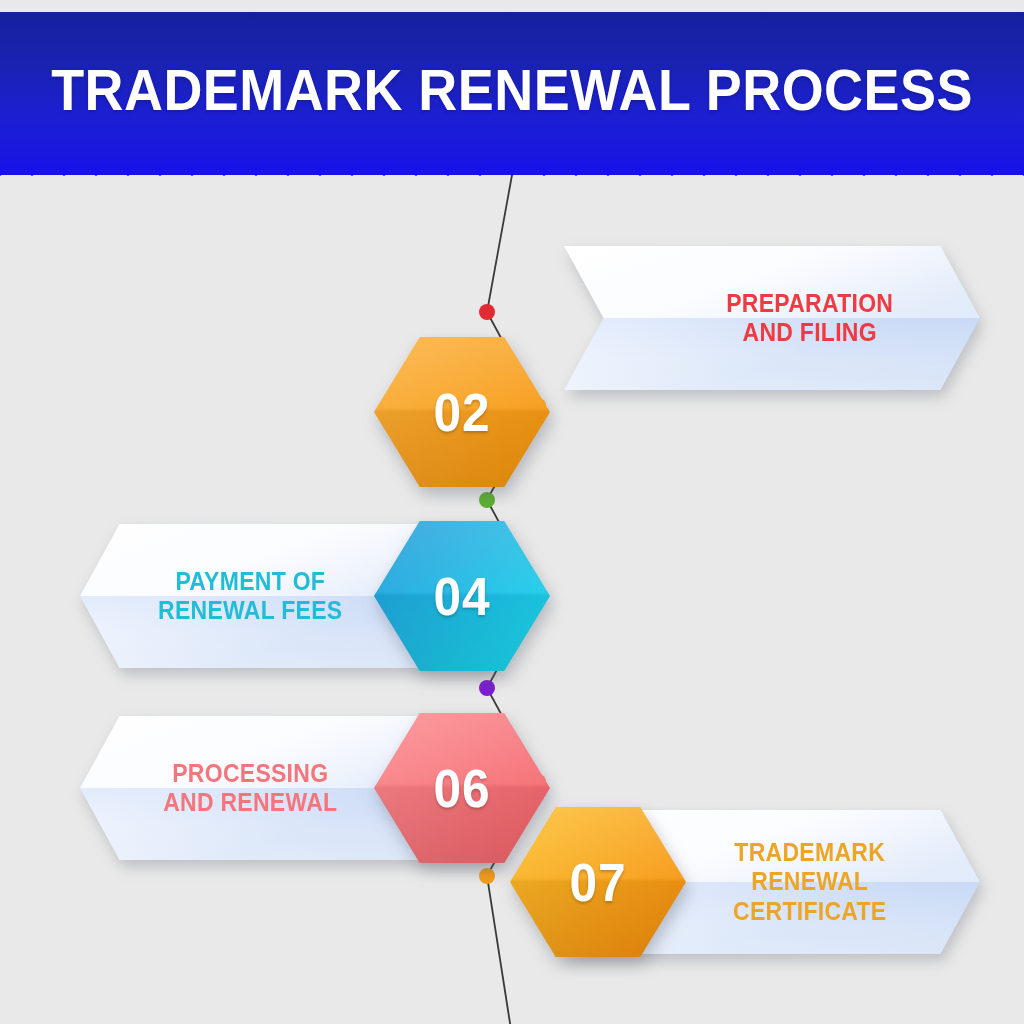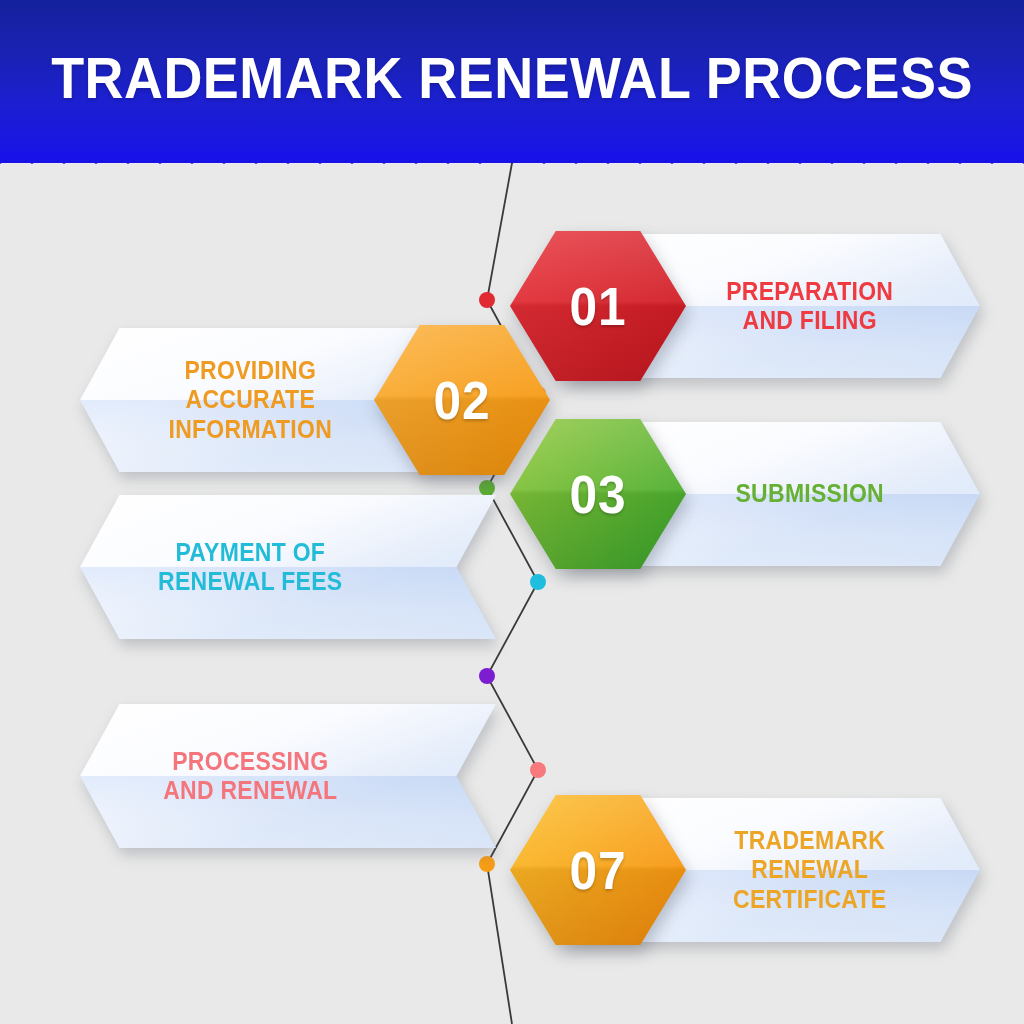--- a/index.html
+++ b/index.html
@@ -2,21 +2,21 @@
 <html><head>
 <meta charset="utf-8">
 <style>
   * { margin:0; padding:0; box-sizing:border-box; }
   html, body {
     width:1024px; height:1024px;
     font-family:"Liberation Sans", sans-serif;
     background:#e9e9e9;
     overflow:hidden;
   }
-  #stage { position:relative; width:1024px; height:866px; background:#e9e9e9; }
+  #stage { position:relative; width:1024px; height:866px; background:#e9e9e9;margin-top:12px; }
 
   
   #header {
     position:absolute; left:0; top:0; width:1024px; height:163px;
     background:linear-gradient(180deg,#14219c 0%, #1a22b4 32%, #1c1fd2 62%, #1a18e0 88%, #1812e8 100%);
   }
   #header-zigzag {
     position:absolute; left:0; bottom:-1px; width:1024px; height:12px;
     display:block;
   }
@@ -139,72 +139,59 @@
 
   <div id="steps-layer">
       <div class="step right" style="top: 228px;">
         <div class="banner">
           <div class="banner-shape">
             <div class="banner-band"></div>
           </div>
           <div class="banner-text" style="color: rgb(238, 58, 64);">PREPARATION
 AND FILING</div>
         </div>
-        <div class="hexwrap">
-          <div class="hex" style="background: linear-gradient(135deg, rgb(232, 52, 60) 0%, rgb(201, 22, 31) 100%);"></div>
-          <div class="hex-sheen"></div>
-          <div class="hex-num">01</div>
-        </div>
       </div>
       <div class="step left" style="top: 322px;">
-        <div class="banner">
-          <div class="banner-shape">
-            <div class="banner-band"></div>
-          </div>
-          <div class="banner-text" style="color: rgb(239, 155, 33);">PROVIDING
-ACCURATE INFORMATION</div>
-        </div>
         <div class="hexwrap">
           <div class="hex" style="background: linear-gradient(135deg, rgb(251, 177, 60) 0%, rgb(245, 146, 7) 100%);"></div>
           <div class="hex-sheen"></div>
           <div class="hex-num">02</div>
         </div>
       </div>
       <div class="step right" style="top: 416px;">
-        <div class="banner">
-          <div class="banner-shape">
-            <div class="banner-band"></div>
-          </div>
-          <div class="banner-text" style="color: rgb(102, 176, 51);">SUBMISSION</div>
-        </div>
-        <div class="hexwrap">
-          <div class="hex" style="background: linear-gradient(135deg, rgb(148, 201, 61) 0%, rgb(54, 165, 42) 100%);"></div>
-          <div class="hex-sheen"></div>
-          <div class="hex-num">03</div>
-        </div>
-      </div>
-      <div class="step left" style="top: 489px;">
+      </div>
+      <div class="step left" style="top: 506px;">
         <div class="banner">
           <div class="banner-shape">
             <div class="banner-band"></div>
           </div>
           <div class="banner-text" style="color: rgb(35, 188, 216);">PAYMENT OF
 RENEWAL FEES</div>
         </div>
+        <div class="hexwrap">
+          <div class="hex" style="background: linear-gradient(135deg, rgb(33, 150, 216) 0%, rgb(26, 224, 240) 100%);"></div>
+          <div class="hex-sheen"></div>
+          <div class="hex-num">04</div>
+        </div>
       </div>
       <div class="step right" style="top: 604px;">
       </div>
       <div class="step left" style="top: 698px;">
         <div class="banner">
           <div class="banner-shape">
             <div class="banner-band"></div>
           </div>
           <div class="banner-text" style="color: rgb(244, 118, 124);">PROCESSING
 AND RENEWAL</div>
         </div>
+        <div class="hexwrap">
+          <div class="hex" style="background: linear-gradient(135deg, rgb(251, 139, 143) 0%, rgb(242, 96, 103) 100%);"></div>
+          <div class="hex-sheen"></div>
+          <div class="hex-num">06</div>
+        </div>
       </div>
       <div class="step right" style="top: 792px;">
         <div class="banner">
           <div class="banner-shape">
             <div class="banner-band"></div>
           </div>
           <div class="banner-text" style="color: rgb(237, 165, 38);">TRADEMARK
 RENEWAL CERTIFICATE</div>
         </div>
         <div class="hexwrap">

